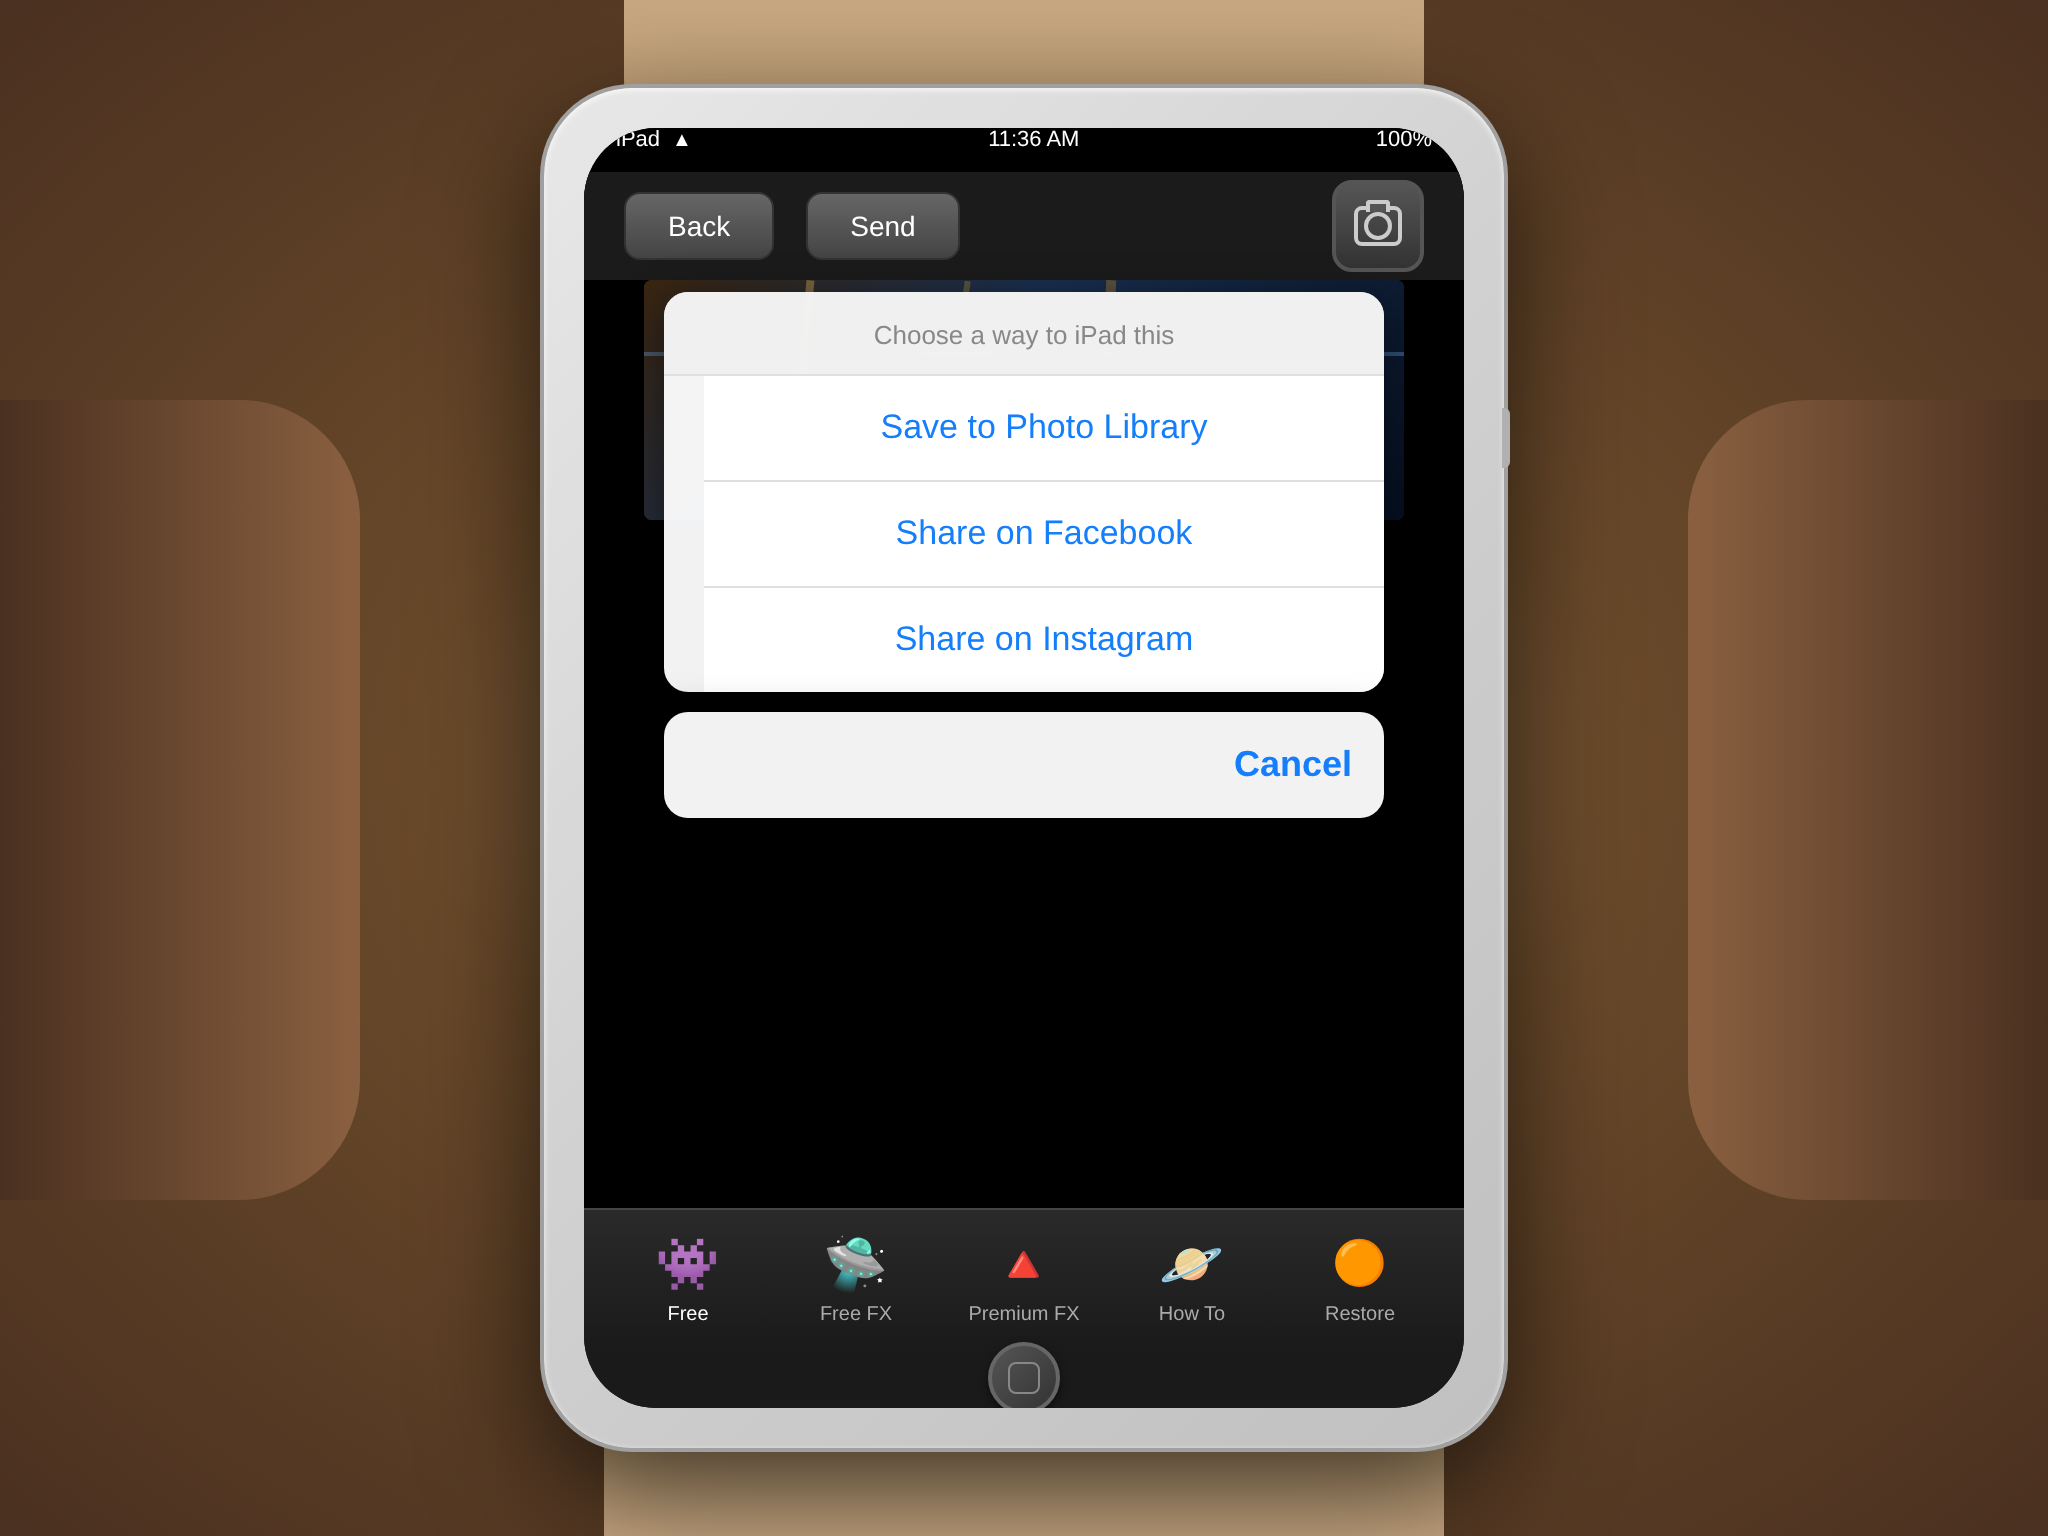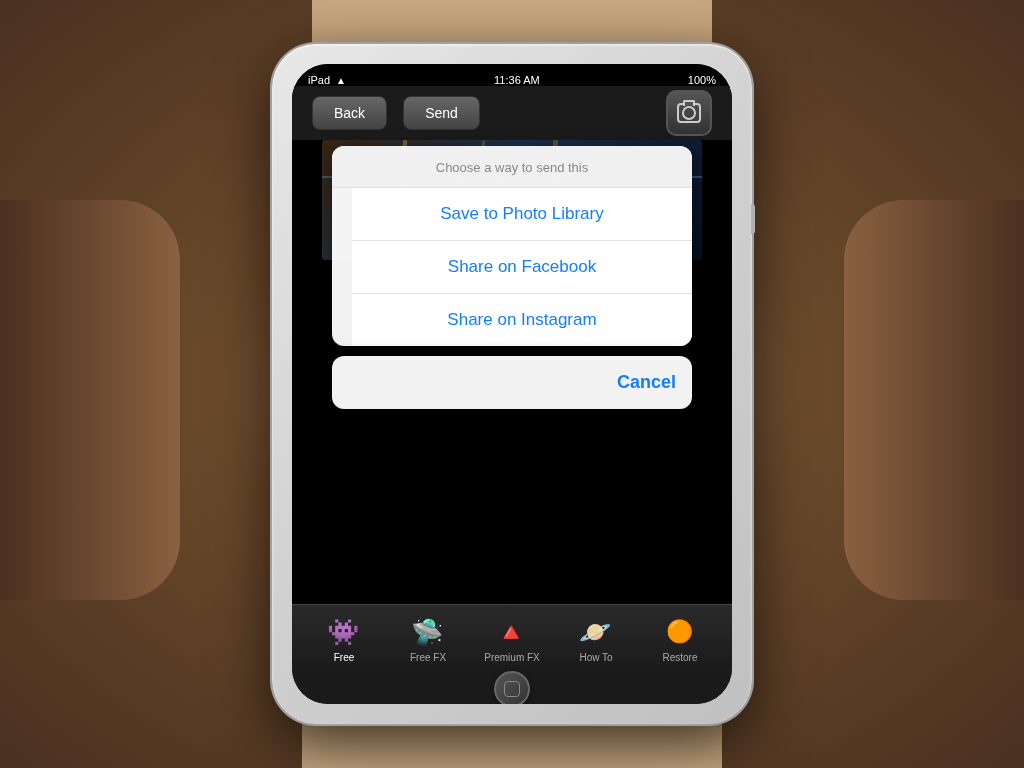--- a/index.html
+++ b/index.html
@@ -88,21 +88,21 @@
       flex-direction: column;
       overflow: hidden;
       position: relative;
     }
 
     
     .status-bar {
       height: 22px;
       background: #000;
       display: flex;
-      align-items: flex-end;
+      align-items: flex-start;
       justify-content: space-between;
       padding: 0 16px;
       flex-shrink: 0;
     }
     .status-left {
       display: flex;
       align-items: center;
       gap: 6px;
       color: #fff;
       font-size: 11px;
@@ -380,21 +380,21 @@
         <div style="position:absolute;inset:0;background:linear-gradient(135deg,#3a2510 0%,#1a3050 40%,#050f20 100%);"></div>
         <div style="position:absolute;top:0;left:20%;width:4px;height:100%;background:rgba(200,160,80,0.5);transform:rotate(5deg);"></div>
         <div style="position:absolute;top:0;left:40%;width:3px;height:100%;background:rgba(180,140,60,0.4);transform:rotate(8deg);"></div>
         <div style="position:absolute;top:0;left:60%;width:5px;height:100%;background:rgba(160,120,50,0.5);transform:rotate(3deg);"></div>
         <div style="position:absolute;top:30%;left:0;width:100%;height:2px;background:rgba(100,160,220,0.4);"></div>
       </div>
 
       <div class="action-sheet-container">
 
         <div class="action-sheet">
-          <div class="action-sheet-title">Choose a way to send this</div>
+          <div class="action-sheet-title">Choose a way to iPad this</div>
           <div class="action-sheet-item">Save to Photo Library</div>
           <div class="action-sheet-item">Share on Facebook</div>
           <div class="action-sheet-item">Share on Instagram</div>
         </div>
 
         <div class="cancel-btn">Cancel</div>
 
       </div>
 
     </div>

